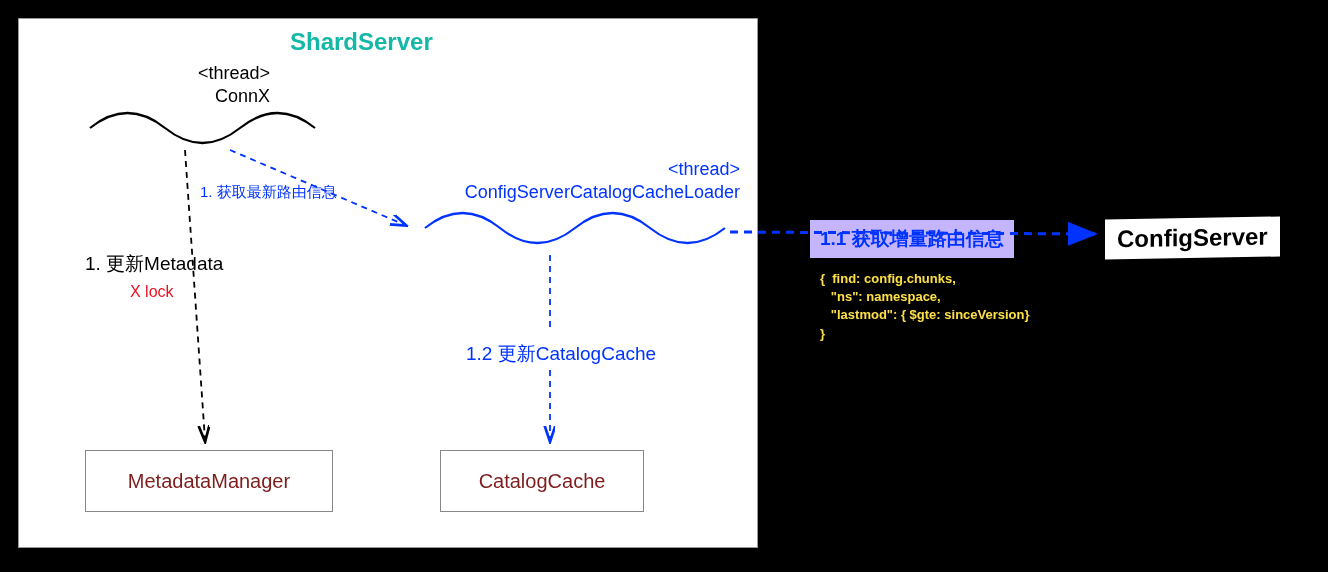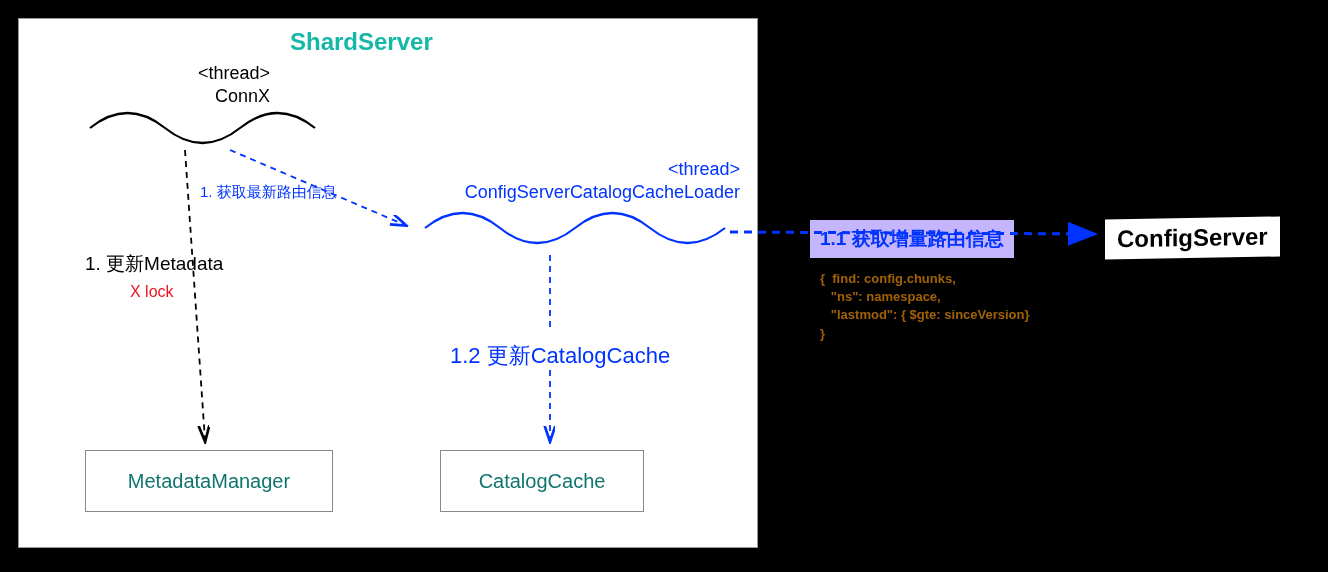--- a/index.html
+++ b/index.html
@@ -36,35 +36,35 @@
   .blue { color: #0033ff; }
   .red { color: #ee1122; }
   .box {
     position: absolute;
     background: #fff;
     border: 1px solid #888;
     display: flex;
     align-items: center;
     justify-content: center;
     font-size: 20px;
-    color: #0f766e;
+    color: #7f1d1d;
   }
   .config-box {
     position: absolute;
     background: #fff;
     font-weight: bold;
     font-size: 24px;
     color: #000;
     padding: 6px 12px;
     transform: skewY(-1deg);
   }
   .json-text {
     position: absolute;
     font-size: 13px;
-    color: #a16207;
+    color: #fde047;
     font-weight: bold;
     line-height: 1.4;
     white-space: pre;
   }
   .step-box {
     position: absolute;
     background: #c4b5fd;
     color: #0033ff;
     font-size: 19px;
     font-weight: bold;
@@ -94,21 +94,21 @@
   <span>&lt;thread&gt;</span><br>
   <span>ConfigServerCatalogCacheLoader</span>
 </div>
 
 <div class="label blue" style="left:200px; top:182px; font-size:15px;">1. 获取最新路由信息</div>
 
 <div class="label" style="left:85px; top:252px; font-size:19px;">1. 更新Metadata</div>
 
 <div class="label red" style="left:130px; top:282px; font-size:16px;">X lock</div>
 
-<div class="label blue" style="left:450px; top:342px; font-size:22px;">1.2 更新CatalogCache</div>
+<div class="label blue" style="left:466px; top:342px; font-size:19px;">1.2 更新CatalogCache</div>
 
 <div class="box" style="left:85px; top:450px; width:248px; height:62px;">
   <span>MetadataManager</span>
 </div>
 
 <div class="box" style="left:440px; top:450px; width:204px; height:62px;">
   <span>CatalogCache</span>
 </div>
 
 <div class="step-box" style="left:810px; top:220px;">1.1 获取增量路由信息</div>

